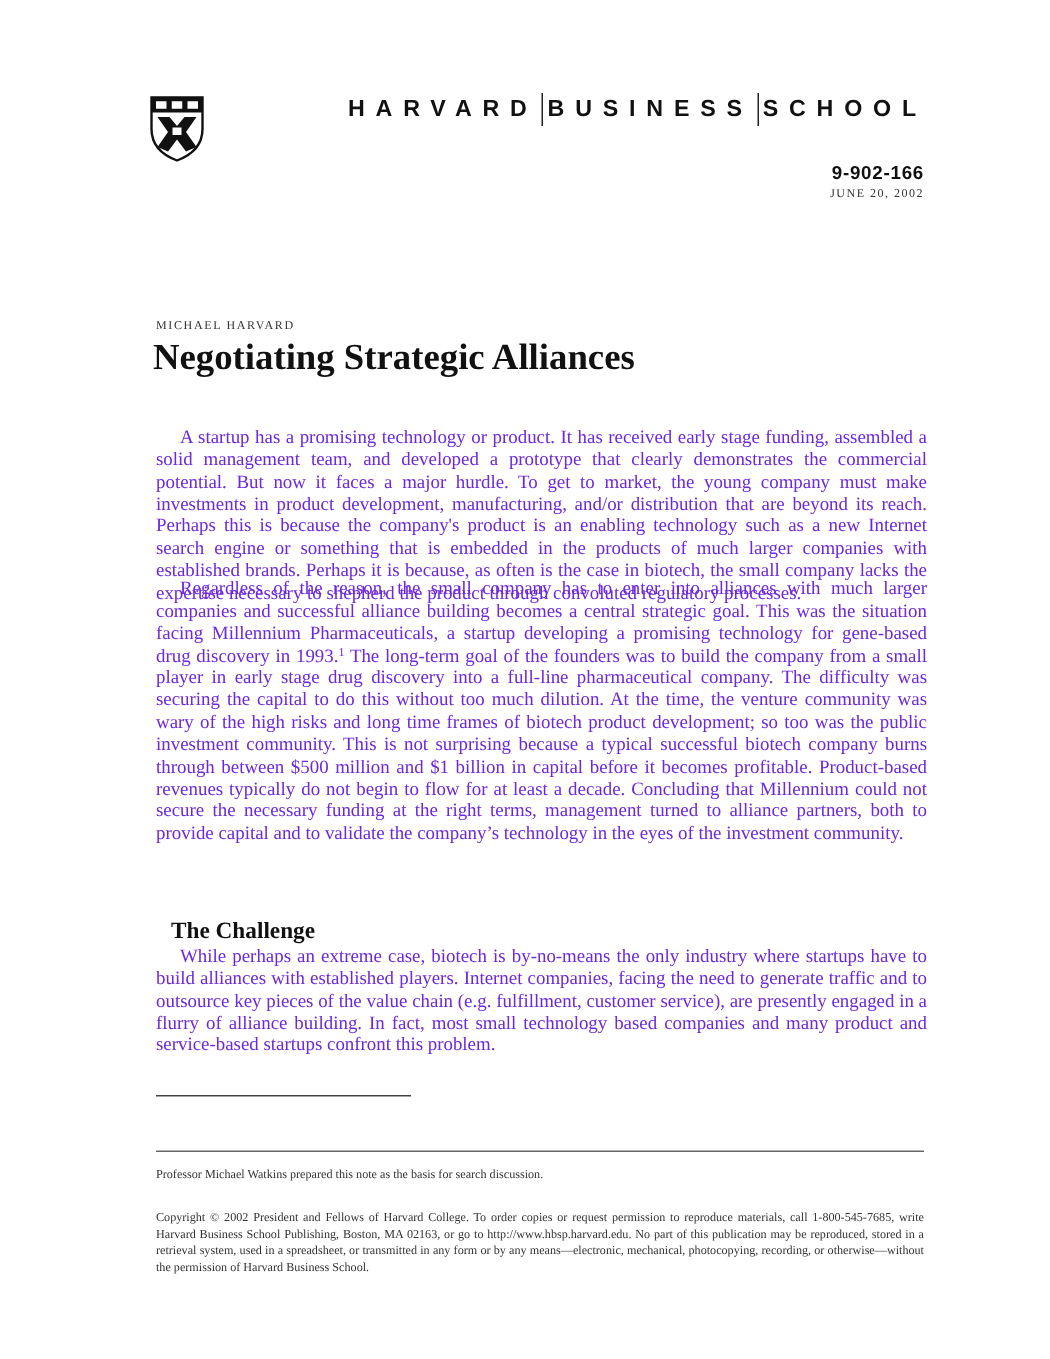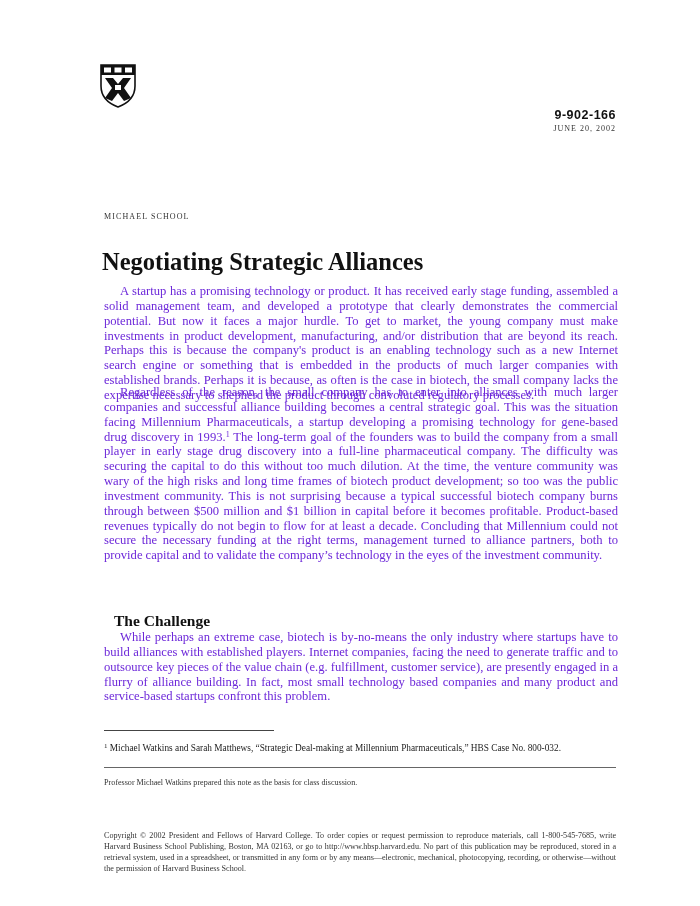--- a/index.html
+++ b/index.html
@@ -14,74 +14,80 @@
            font-family: "Liberation Sans", "DejaVu Sans", sans-serif; font-weight: bold;
            font-size: 15.5px; letter-spacing: 7.2px; color: #111; }
   .brand .sep { width: 1px; height: 22px; background: #222; display: inline-block; }
   .brand span.word { white-space: nowrap; }
 
   .docnum { position: absolute; right: 84px; top: 108px; font-family: "Liberation Sans", "DejaVu Sans", sans-serif;
             font-weight: bold; font-size: 12.5px; letter-spacing: 0.5px; color: #111; text-align: center; }
   .docdate { position: absolute; right: 84px; top: 124px; font-size: 8px; letter-spacing: 1px; color: #333; text-align: center; }
 
   .author { position: absolute; left: 104px; top: 212px; font-size: 8px; letter-spacing: 1.1px; color: #333; }
-  .title { position: absolute; left: 102px; top: 248px; font-size: 24.5px; font-weight: bold; color: #111; margin: 0; }
+  .title { position: absolute; left: 102px; top: 225px; font-size: 24.5px; font-weight: bold; color: #111; margin: 0; }
 
   .body { position: absolute; left: 104px; width: 514px; font-size: 12.6px; line-height: 14.85px;
           text-align: justify; color: #6d28d9; }
   .body p { margin: 0; text-indent: 16px; }
   .p1 { top: 284px; }
   .p2 { top: 385px; }
   .h2 { position: absolute; left: 104px; top: 602px; font-size: 15.5px; font-weight: bold; margin: 10px; color: #111; }
   .p3 { top: 630px; }
   sup { font-size: 8px; line-height: 0; vertical-align: 4px; }
 
   .fn-rule { position: absolute; left: 104px; top: 730px; width: 170px; height: 1px; background: #444; }
   .footnote { position: absolute; left: 104px; top: 743px; font-size: 9.3px; color: #222; white-space: nowrap; }
   .footnote sup { font-size: 7px; vertical-align: 3px; }
   .full-rule { position: absolute; left: 104px; top: 767px; width: 512px; height: 1px; background: #666; }
   .prepared { position: absolute; left: 104px; top: 778px; font-size: 8.1px; color: #333; }
   .copyright { position: absolute; left: 104px; top: 806px; width: 512px; font-size: 8.1px; line-height: 11px;
-               text-align: justify; color: #333; margin-top: 24px; }
+               text-align: justify; color: #333; }
 </style>
 </head>
 <body>
 
 <div class="page">
 
   <svg class="shield" viewBox="0 0 36 44">
     <path d="M1 1 H35 V22 C35 34 26 40 18 43 C10 40 1 34 1 22 Z" fill="#fff" stroke="#111" stroke-width="1.6"></path>
     <rect x="1" y="1" width="34" height="10" fill="#111"></rect>
     <rect x="4" y="3.5" width="7" height="5" fill="#fff"></rect>
     <rect x="14.5" y="3.5" width="7" height="5" fill="#fff"></rect>
     <rect x="25" y="3.5" width="7" height="5" fill="#fff"></rect>
     <path d="M5 14 L13 14 L18 20 L23 14 L31 14 L24 24 L31 34 L24 37 L18 29 L12 37 L5 34 L12 24 Z" fill="#111"></path>
     <rect x="15" y="21" width="6" height="5" fill="#fff"></rect>
   </svg>
 
+  <div class="brand">
+    <span class="word">HARVARD</span>
+    <span class="sep"></span>
+    <span class="word">BUSINESS</span>
+    <span class="sep"></span>
+    <span class="word">SCHOOL</span>
+  </div>
 
   <div class="docnum">9-902-166</div>
   <div class="docdate">JUNE 20, 2002</div>
 
-  <div class="author">MICHAEL SCHOOL</div>
+  <div class="author">MICHAEL HARVARD</div>
   <h1 class="title">Negotiating Strategic Alliances</h1>
 
   <div class="body p1">
     <p>A startup has a promising technology or product.  It has received early stage funding, assembled a solid management team, and developed a prototype that clearly demonstrates the commercial potential. But now it faces a major hurdle. To get to market, the young company must make investments in product development, manufacturing, and/or distribution that are beyond its reach. Perhaps this is because the company's product is an enabling technology such as a new Internet search engine or something that is embedded in the products of much larger companies with established brands. Perhaps it is because, as often is the case in biotech, the small company lacks the expertise necessary to shepherd the product through convoluted regulatory processes.</p>
   </div>
 
   <div class="body p2">
     <p><span>Regardless of the reason, the small company has to enter into alliances with much larger companies and successful alliance building becomes a central strategic goal.  This was the situation facing Millennium Pharmaceuticals, a startup developing a promising technology for gene-based drug discovery in 1993.</span><sup>1</sup><span> The long-term goal of the founders was to build the company from a small player in early stage drug discovery into a full-line pharmaceutical company.  The difficulty was securing the capital to do this without too much dilution.  At the time, the venture community was wary of the high risks and long time frames of biotech product development; so too was the public investment community.  This is not surprising because a typical successful biotech company burns through between $500 million and $1 billion in capital before it becomes profitable.  Product-based revenues typically do not begin to flow for at least a decade. Concluding that Millennium could not secure the necessary funding at the right terms, management turned to alliance partners, both to provide capital and to validate the company’s technology in the eyes of the investment community.</span></p>
   </div>
 
   <h2 class="h2">The Challenge</h2>
 
   <div class="body p3">
     <p>While perhaps an extreme case, biotech is by-no-means the only industry where startups have to build alliances with established players.  Internet companies, facing the need to generate traffic and to outsource key pieces of the value chain (e.g. fulfillment, customer service), are presently engaged in a flurry of alliance building.  In fact, most small technology based companies and many product and service-based startups confront this problem.</p>
   </div>
 
   <div class="fn-rule"></div>
-  <div class="footnote"><sup>1</sup><span> Michael Watkins and Sarah Matthews, “Strategic Deal-making at Millennium Pharmaceuticals,” HBS Case No. 800-032.</span></div>
 
   <div class="full-rule"></div>
-  <div class="prepared">Professor Michael Watkins prepared this note as the basis for class discussion.</div>
+  <div class="prepared">Professor Michael Watkins prepared this note as the basis for search discussion.</div>
   <div class="copyright">Copyright © 2002 President and Fellows of Harvard College.  To order copies or request permission to reproduce materials, call 1-800-545-7685, write Harvard Business School Publishing, Boston, MA 02163, or go to http://www.hbsp.harvard.edu.  No part of this publication may be reproduced, stored in a retrieval system, used in a spreadsheet, or transmitted in any form or by any means—electronic, mechanical, photocopying, recording, or otherwise—without the permission of Harvard Business School.</div>
 </div>
 
 </body></html>

